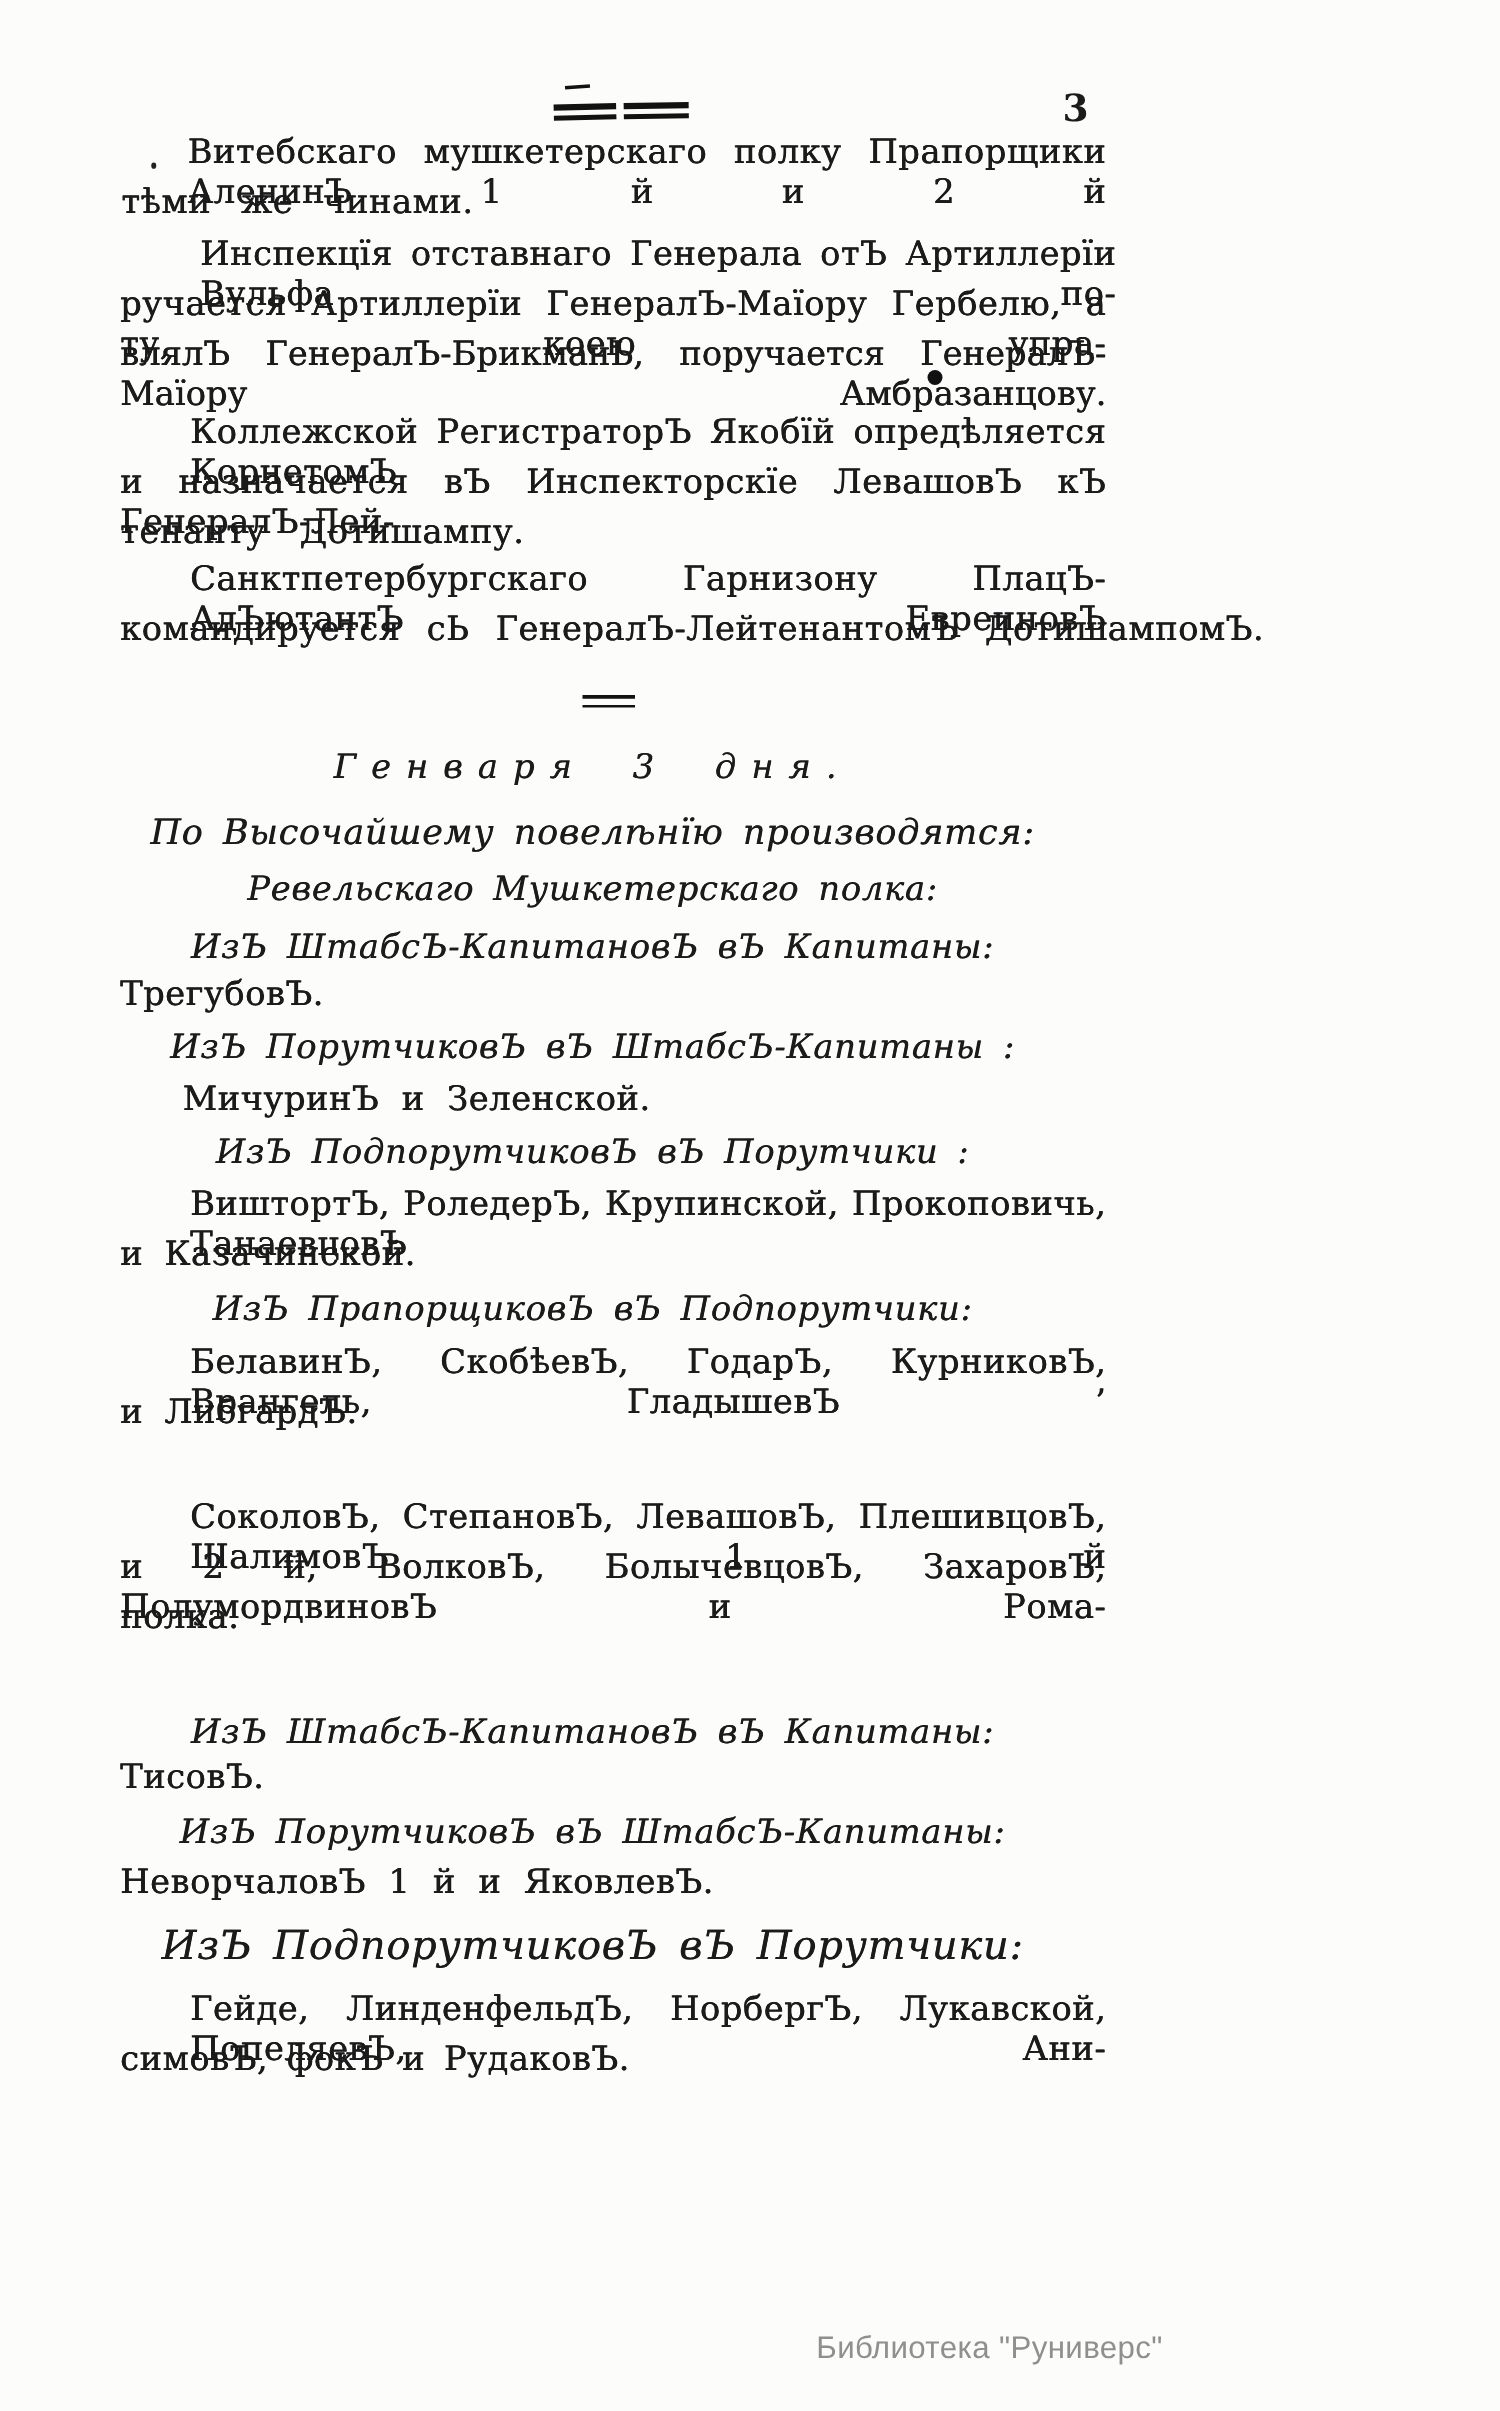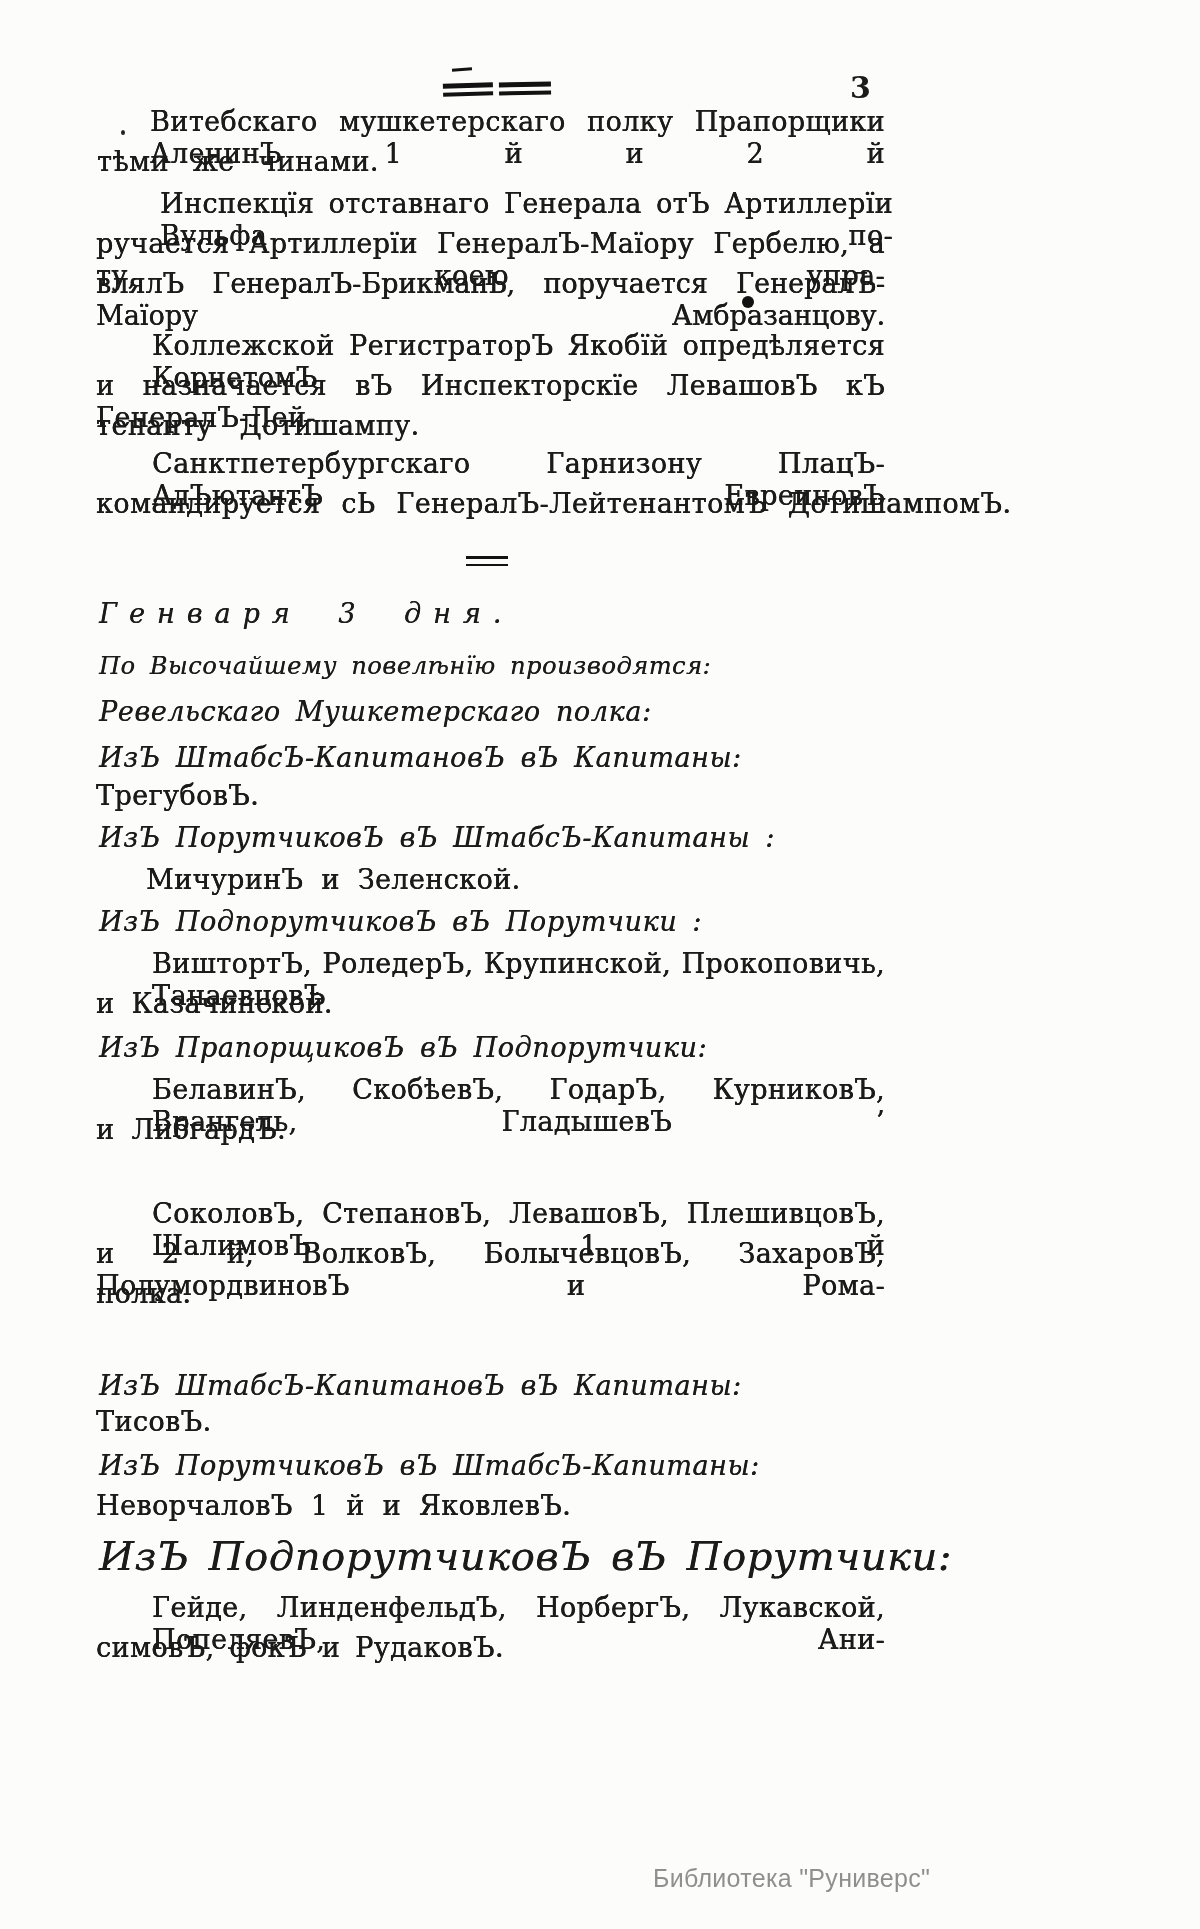--- a/index.html
+++ b/index.html
@@ -20,22 +20,22 @@
     text-shadow:0.35px 0 0 currentColor, 0 0 0.45px rgba(10,10,10,.55);
   }
   
   .stretch {
     white-space:normal;
     text-align:justify;
     text-align-last:justify;
   }
   
   .head {
-    position:absolute; left:99px; width:790px;
-    font-style:italic;
+    position:absolute; left:79px; width:790px;
+    text-align:center; font-style:italic;
     font-size:27px; line-height:32px;
     letter-spacing:0.6px; word-spacing:6px;
     text-shadow:0.3px 0 0 currentColor;
     white-space:nowrap;
   }
   .pageno {
     position:absolute; top:70px; left:850px;
     font-size:30px; font-weight:bold; letter-spacing:1px;
   }
   
@@ -81,21 +81,21 @@
   <div class="ln stretch" style="top:330px; left:152px; width:733px;">Коллежской РегистраторЪ Якобїй опредѣляется КорнетомЪ</div>
   <div class="ln stretch" style="top:370px; left:96px; width:789px;">и назначается вЪ Инспекторскїе ЛевашовЪ кЪ ГенералЪ-Лей-</div>
   <div class="ln" style="top:410px; left:96px; word-spacing:18px;">тенанту Дотишампу.</div>
 
   <div class="ln stretch" style="top:448px; left:152px; width:733px;">Санктпетербургскаго Гарнизону ПлацЪ-АдЪютантЪ ЕвреиновЪ</div>
   <div class="ln" style="top:488px; left:96px; word-spacing:12px;">командируется сЬ ГенералЪ-ЛейтенантомЪ ДотишампомЪ.</div>
 
   <div class="dblbar thin" style="top:556px; left:466px; width:42px;"></div>
 
   <div class="head" style="top:598px; letter-spacing:12px; word-spacing:16px;">Генваря 3 дня.</div>
-  <div class="head" style="top:650px; font-size:24px;">По Высочайшему повелѣнїю производятся:</div>
+  <div class="head" style="top:650px; font-size:28px;">По Высочайшему повелѣнїю производятся:</div>
 
   <div class="head" style="top:696px;">Ревельскаго Мушкетерскаго полка:</div>
 
   <div class="head" style="top:742px;">ИзЪ ШтабсЪ-КапитановЪ вЪ Капитаны:</div>
   <div class="ln" style="top:780px; left:96px;">ТрегубовЪ.</div>
 
   <div class="head" style="top:822px;">ИзЪ ПорутчиковЪ вЪ ШтабсЪ-Капитаны :</div>
   <div class="ln" style="top:864px; left:146px; word-spacing:9px;">МичуринЪ и Зеленской.</div>
 
   <div class="head" style="top:906px;">ИзЪ ПодпорутчиковЪ вЪ Порутчики :</div>
@@ -110,19 +110,19 @@
   <div class="ln stretch" style="top:1238px; left:96px; width:789px;">и 2 й, ВолковЪ, БолычевцовЪ, ЗахаровЪ, ПолумордвиновЪ и Рома-</div>
   <div class="ln" style="top:1278px; left:96px;">полка.</div>
 
 
   <div class="head" style="top:1370px;">ИзЪ ШтабсЪ-КапитановЪ вЪ Капитаны:</div>
   <div class="ln" style="top:1406px; left:96px;">ТисовЪ.</div>
 
   <div class="head" style="top:1450px;">ИзЪ ПорутчиковЪ вЪ ШтабсЪ-Капитаны:</div>
   <div class="ln" style="top:1490px; left:96px; word-spacing:9px;">НеворчаловЪ 1 й и ЯковлевЪ.</div>
 
-  <div class="head" style="top:1540px; font-size:40px;">ИзЪ ПодпорутчиковЪ вЪ Порутчики:</div>
+  <div class="head" style="top:1540px; font-size:32px;">ИзЪ ПодпорутчиковЪ вЪ Порутчики:</div>
   <div class="ln stretch" style="top:1592px; left:152px; width:733px;">Гейде, ЛинденфельдЪ, НорбергЪ, Лукавской, ПопеляевЪ, Ани-</div>
   <div class="ln" style="top:1632px; left:96px; word-spacing:6px;">симовЪ, фокЪ и РудаковЪ.</div>
 
   <div class="watermark">Библиотека "Руниверс"</div>
 
 </div>
 
 </body></html>

